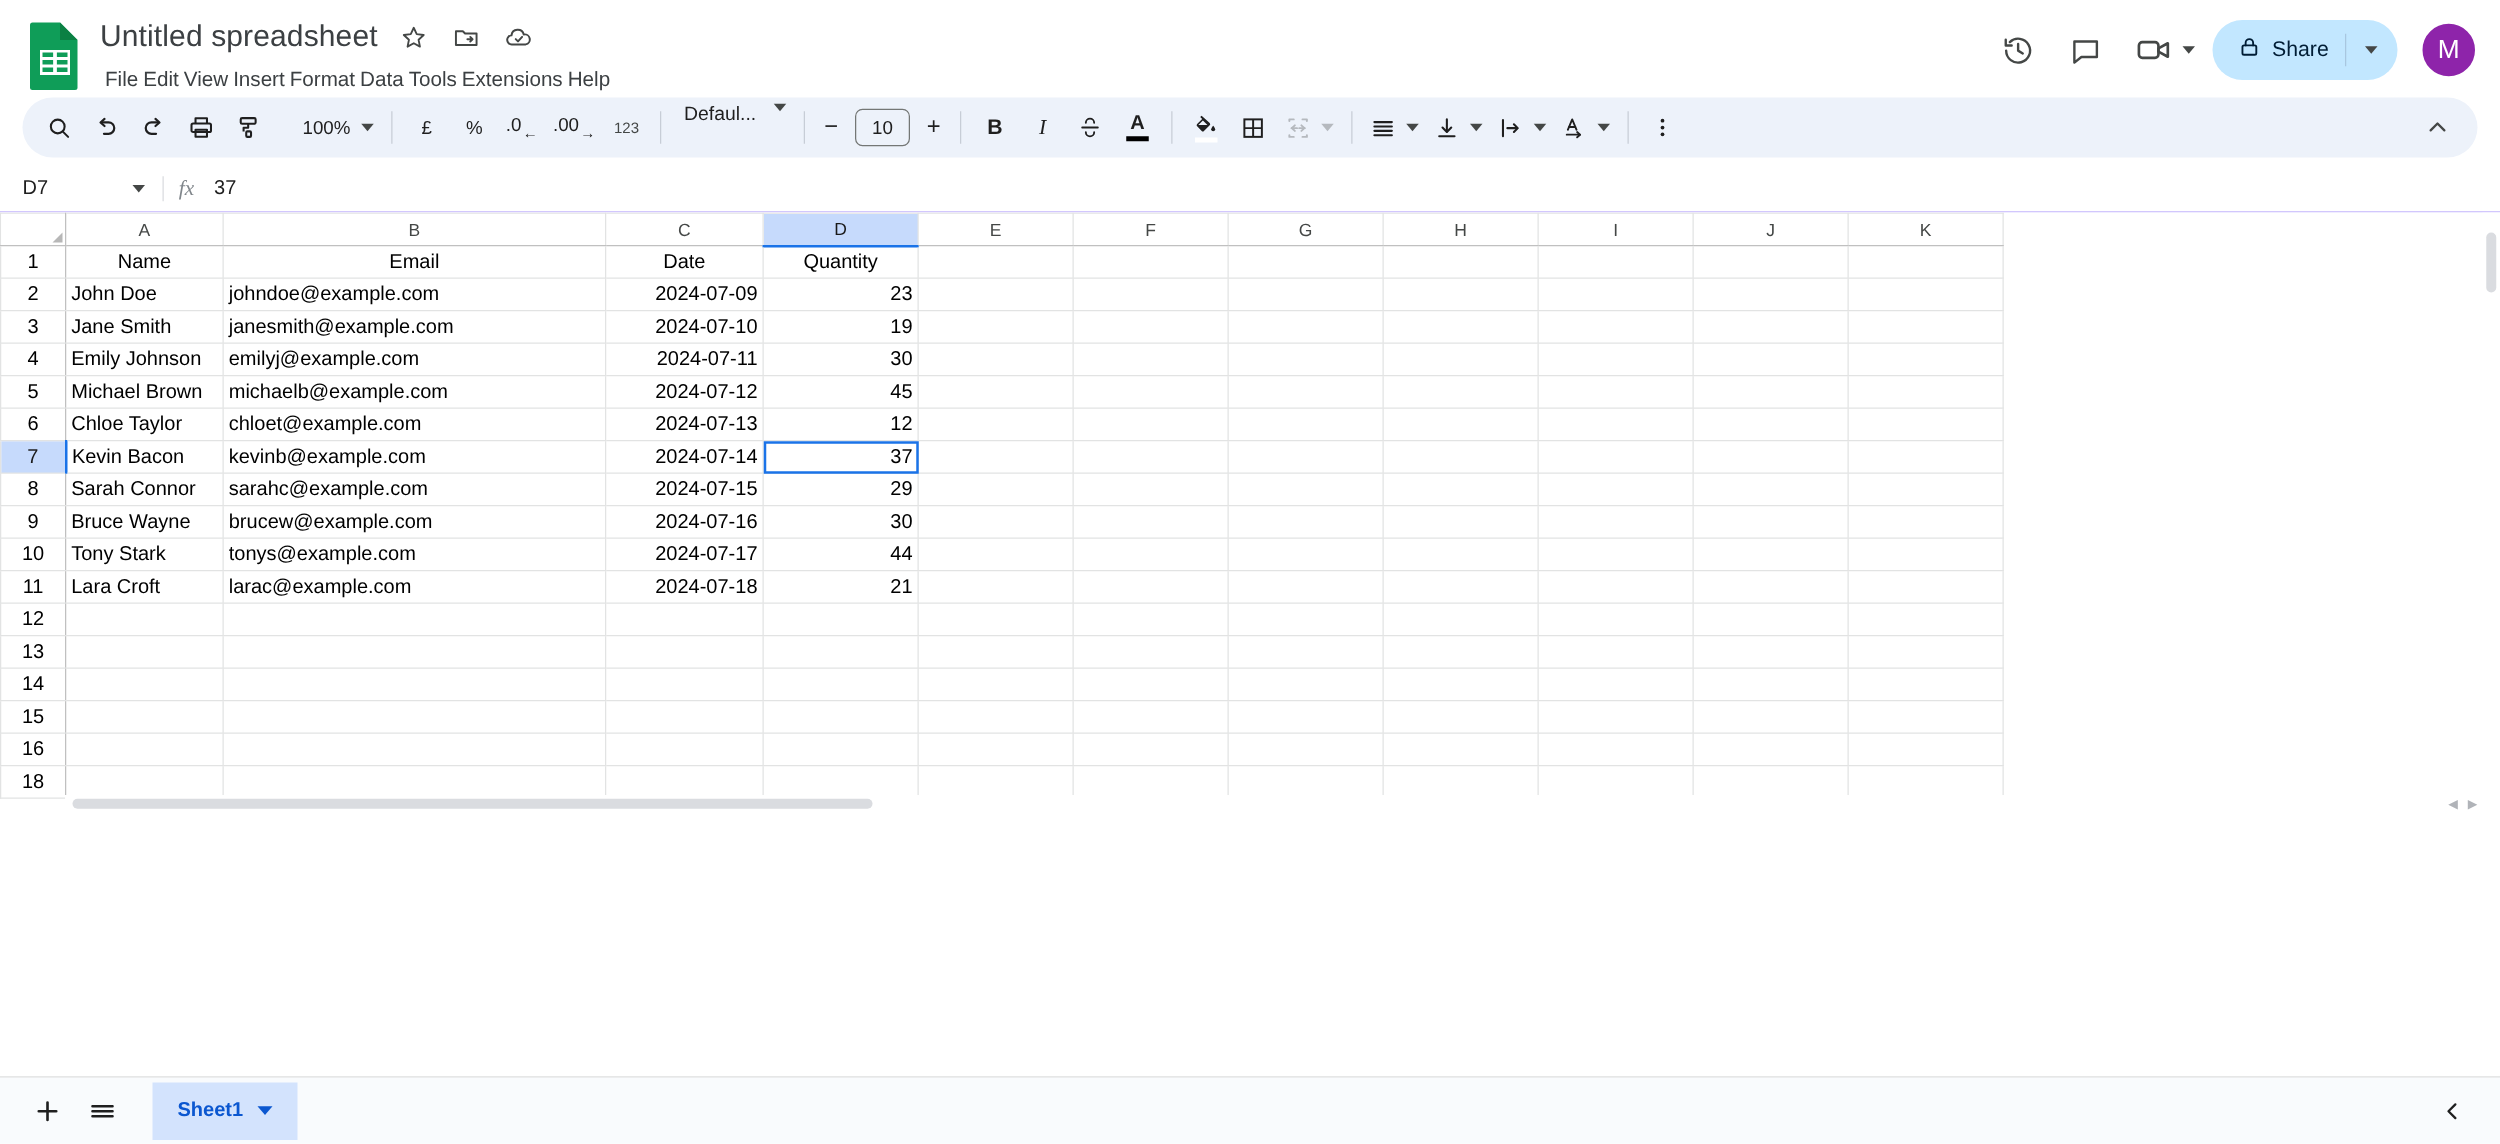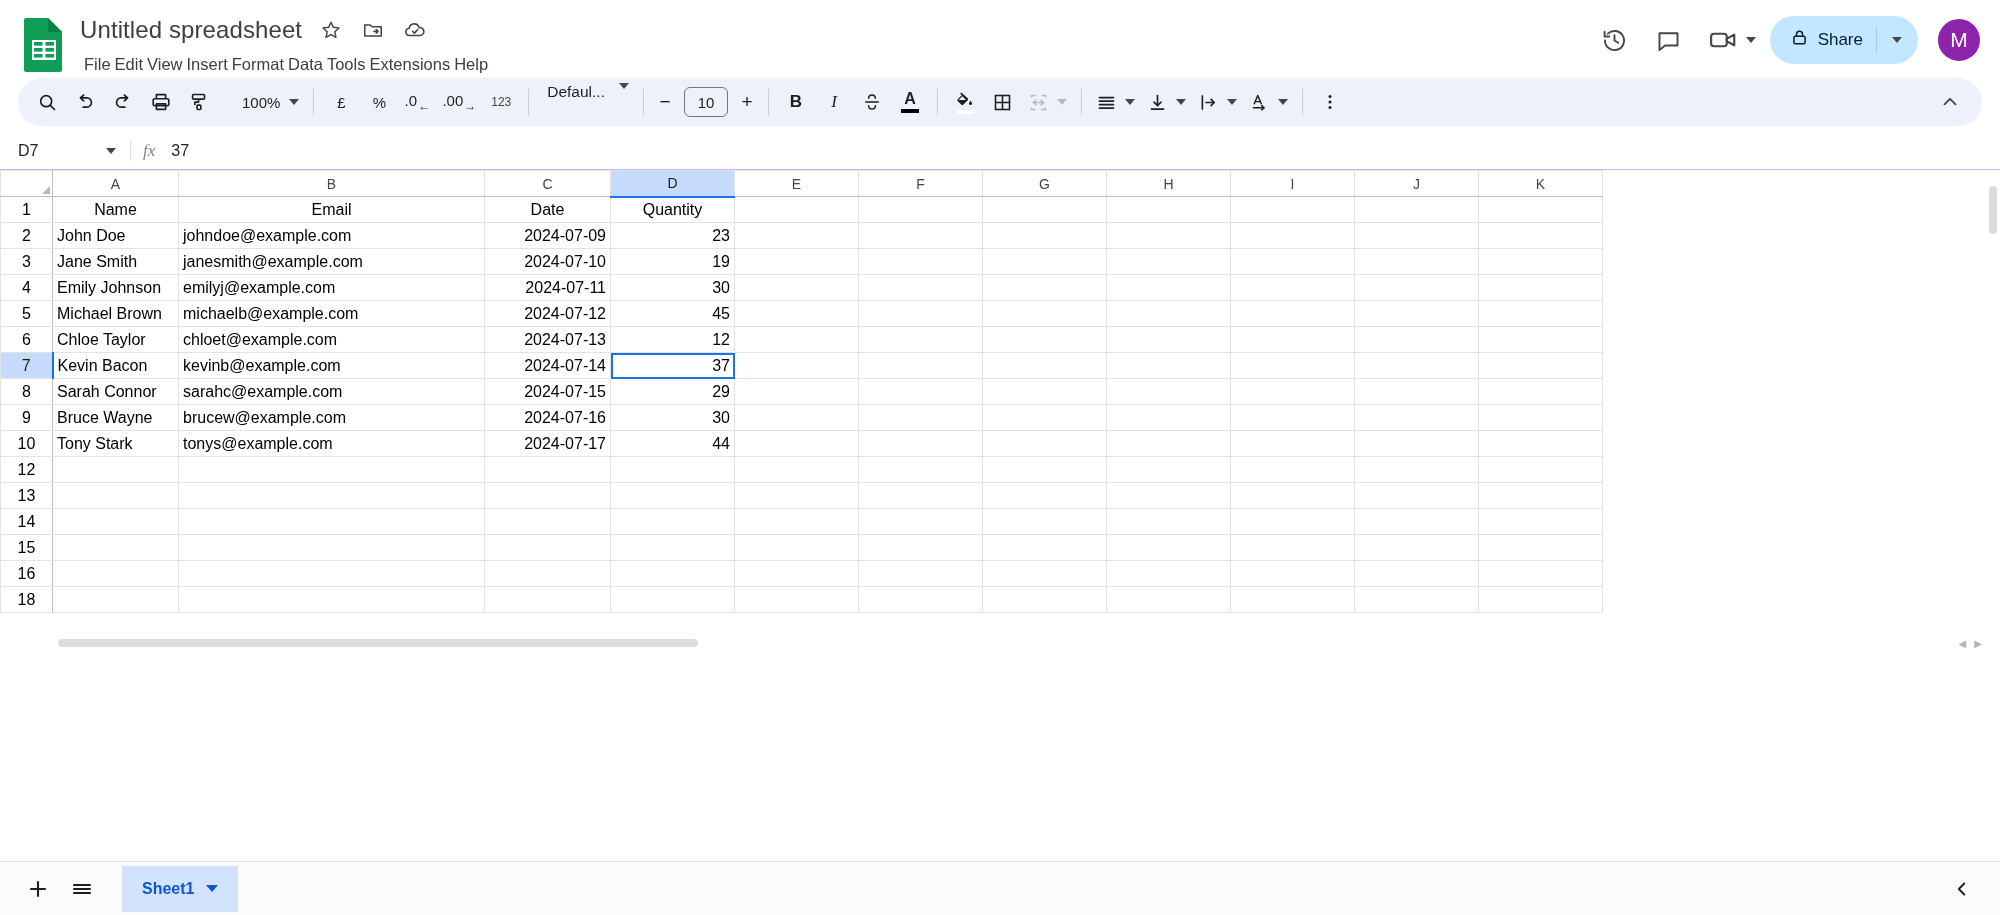--- a/index.html
+++ b/index.html
@@ -591,20 +591,34 @@
             <td class="c-d right">44</td>
             <td class="c-e"></td>
             <td class="c-f"></td>
             <td class="c-g"></td>
             <td class="c-h"></td>
             <td class="c-i"></td>
             <td class="c-j"></td>
             <td class="c-k"></td>
           </tr>
           <tr>
+            <td class="rowhead">11</td>
+            <td class="c-a left">Lara Croft</td>
+            <td class="c-b left">larac@example.com</td>
+            <td class="c-c right">2024-07-18</td>
+            <td class="c-d right">21</td>
+            <td class="c-e"></td>
+            <td class="c-f"></td>
+            <td class="c-g"></td>
+            <td class="c-h"></td>
+            <td class="c-i"></td>
+            <td class="c-j"></td>
+            <td class="c-k"></td>
+          </tr>
+          <tr>
             <td class="rowhead">12</td>
             <td class="c-a left"></td>
             <td class="c-b left"></td>
             <td class="c-c right"></td>
             <td class="c-d right"></td>
             <td class="c-e"></td>
             <td class="c-f"></td>
             <td class="c-g"></td>
             <td class="c-h"></td>
             <td class="c-i"></td>

